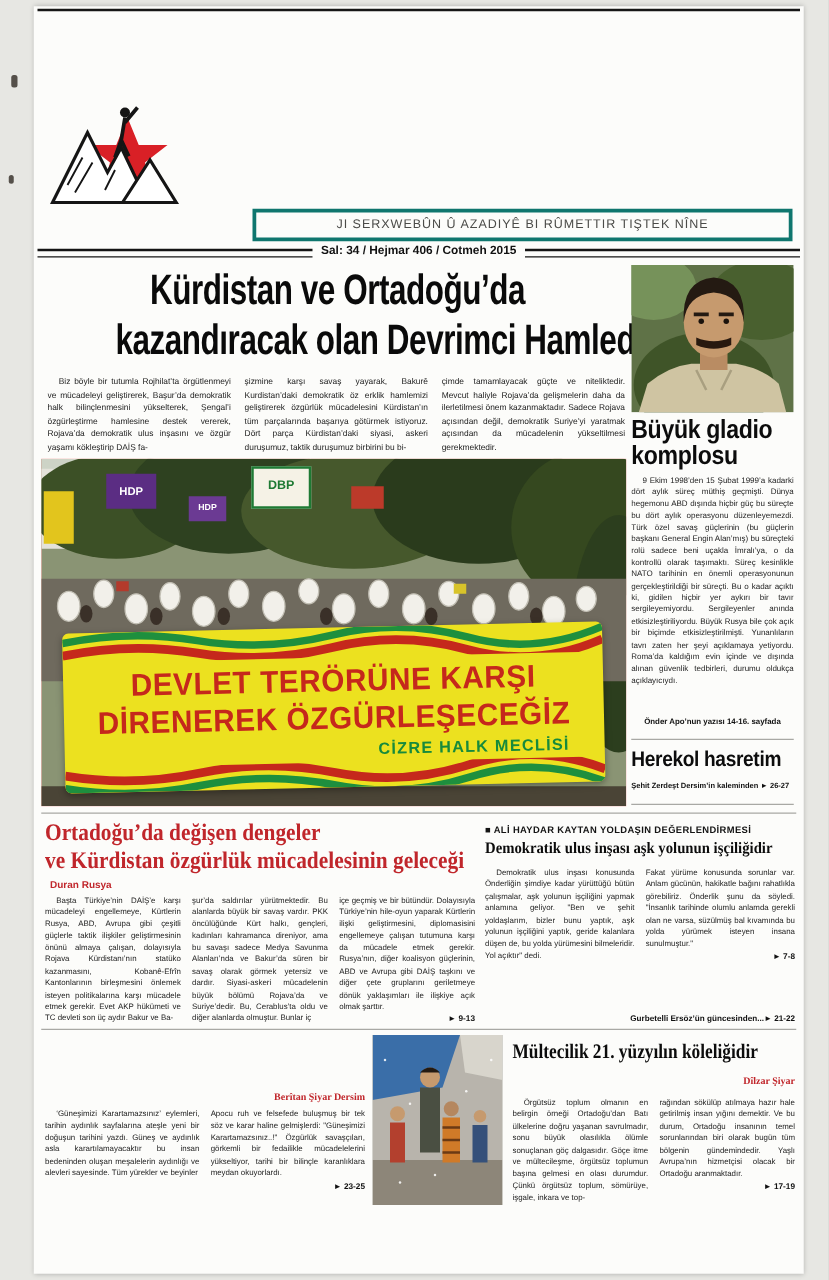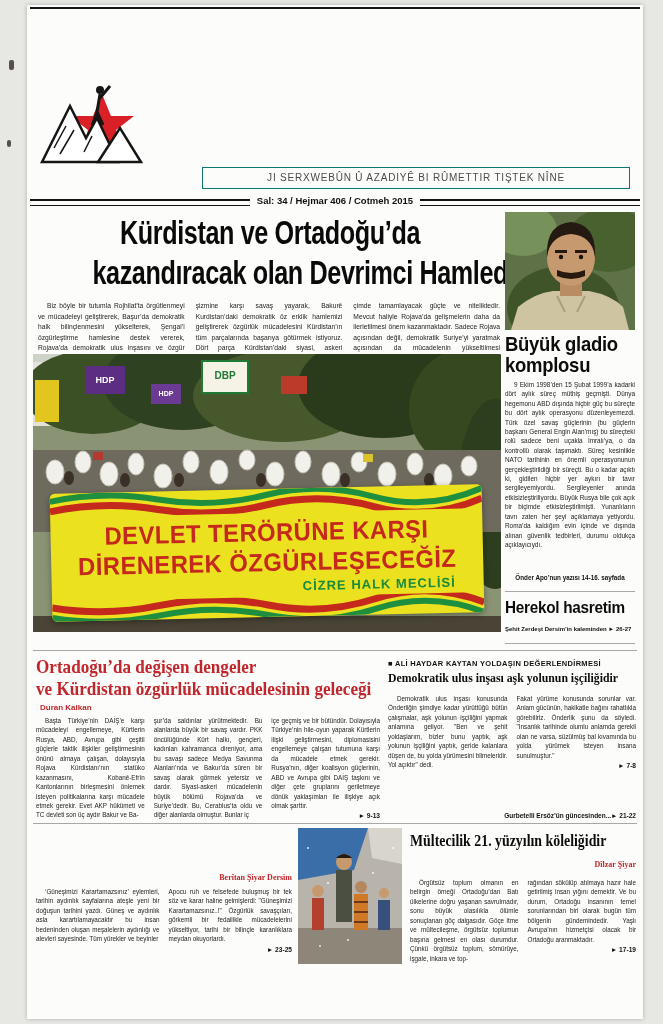--- a/index.html
+++ b/index.html
@@ -6,38 +6,38 @@
   .canvas{position:relative;width:663px;height:1024px;background:#e7e7e3;overflow:hidden;}
   .abs{position:absolute;}
   .page{left:27px;top:5px;width:616px;height:1014px;background:#fcfcfa;box-shadow:0 0 4px rgba(0,0,0,.25);}
   .toprule{left:30px;top:7px;width:610px;height:2px;background:#161616;}
   .speck{background:#55504a;border-radius:2px;}
 
   
   .mast-title{left:145px;top:86px;width:492px;height:80px;text-align:center;
     font-family:"Liberation Serif",serif;font-weight:bold;font-size:64px;line-height:78px;
     color:#d92026;letter-spacing:2px;white-space:nowrap;}
-  .motto{left:202px;top:167px;width:426px;height:20px;border:1px solid #0f766e;
+  .motto{left:202px;top:167px;width:426px;height:20px;border:3px solid #0f766e;
     text-align:center;font-size:10px;line-height:20px;color:#4b4b48;letter-spacing:.8px;}
   .dateline{left:30px;top:194px;width:610px;height:12px;display:flex;align-items:flex-end;gap:7px;}
   .dl{flex:1;height:4px;border-top:2px solid #141414;border-bottom:1px solid #141414;}
   .dtext{font-size:9.5px;font-weight:bold;color:#111;white-space:nowrap;}
 
   
   .leadhead{left:30px;top:212px;width:480px;text-align:center;color:#0a0a0a;font-weight:bold;}
   .leadhead .ln{font-size:34px;line-height:40px;letter-spacing:-.5px;white-space:nowrap;
     transform:scaleX(.74);transform-origin:50% 50%;}
   .cols{display:flex;}
   .leadcols{left:38px;top:301px;width:462px;height:62px;gap:11px;overflow:hidden;}
   .tcol{flex:1;font-size:6.7px;line-height:1.58;text-align:justify;color:#1c1c1c;}
   .indent{text-indent:9px;}
   .pref{display:block;text-align:right;font-weight:bold;font-size:6.6px;color:#111;margin-top:1px;}
 
   
-  .demophoto{left:33px;top:354px;width:468px;height:278px;background:#fca5a5;overflow:hidden;}
+  .demophoto{left:33px;top:367px;width:468px;height:278px;background:#fca5a5;overflow:hidden;}
   .flag{position:absolute;color:#fff;font-weight:bold;text-align:center;}
   .banner{position:absolute;left:18px;top:135px;width:432px;height:128px;background:#ece11f;
     transform:rotate(-1.3deg);border-radius:5px;box-shadow:0 2px 6px rgba(0,0,0,.35);overflow:hidden;}
   .banner .bl{position:relative;text-align:center;font-weight:bold;color:#c5281c;
     font-size:25px;line-height:30px;letter-spacing:.5px;white-space:nowrap;transform:scaleX(.95);}
   .banner .credit{position:relative;text-align:right;padding-right:28px;font-weight:bold;
     color:#178a3c;font-size:13px;letter-spacing:1px;margin-top:2px;}
 
   
   .side{left:505px;width:130px;}
@@ -213,21 +213,21 @@
   <div class="abs herekol" style="left:505px;">Herekol hasretim</div>
   <div class="abs hereksub" style="left:505px;">Şehit Zerdeşt Dersim’in kaleminden ► 26-27</div>
   <div class="abs thinrule" style="left:505px;top:643px;width:130px;"></div>
 
   <div class="abs thinrule rule-mid" style="top:650px;"></div>
 
   <div class="abs ortahead">
     <div class="ln">Ortadoğu’da değişen dengeler</div>
     <div class="ln">ve Kürdistan özgürlük mücadelesinin geleceği</div>
   </div>
-  <div class="abs byline-red" style="left:40px;top:703px;">Duran Kalkan</div>
+  <div class="abs byline-red" style="left:40px;top:703px;">Duran Rusya</div>
   <div class="abs cols ortacols">
     <div class="tcol2 indent">Başta Türkiye’nin DAİŞ’e karşı mücadeleyi engellemeye, Kürtlerin Rusya, ABD, Avrupa gibi çeşitli güçlerle taktik ilişkiler geliştirmesinin önünü almaya çalışan, dolayısıyla Rojava Kürdistanı’nın statüko kazanmasını, Kobanê-Efrîn Kantonlarının birleşmesini önlemek isteyen politikalarına karşı mücadele etmek gerekir. Evet AKP hükümeti ve TC devleti son üç aydır Bakur ve Ba-</div>
     <div class="tcol2">şur’da saldırılar yürütmektedir. Bu alanlarda büyük bir savaş vardır. PKK öncülüğünde Kürt halkı, gençleri, kadınları kahramanca direniyor, ama bu savaşı sadece Medya Savunma Alanları’nda ve Bakur’da süren bir savaş olarak görmek yetersiz ve dardır. Siyasi-askeri mücadelenin büyük bölümü Rojava’da ve Suriye’dedir. Bu, Cerablus’ta oldu ve diğer alanlarda olmuştur. Bunlar iç</div>
     <div class="tcol2">
       <span>içe geçmiş ve bir bütündür. Dolayısıyla Türkiye’nin hile-oyun yaparak Kürtlerin ilişki geliştirmesini, diplomasisini engellemeye çalışan tutumuna karşı da mücadele etmek gerekir. Rusya’nın, diğer koalisyon güçlerinin, ABD ve Avrupa gibi DAİŞ taşkını ve diğer çete gruplarını geriletmeye dönük yaklaşımları ile ilişkiye açık olmak şarttır.</span>
       <span class="pref">► 9-13</span>
     </div>
   </div>
 
   <div class="abs kicker">

